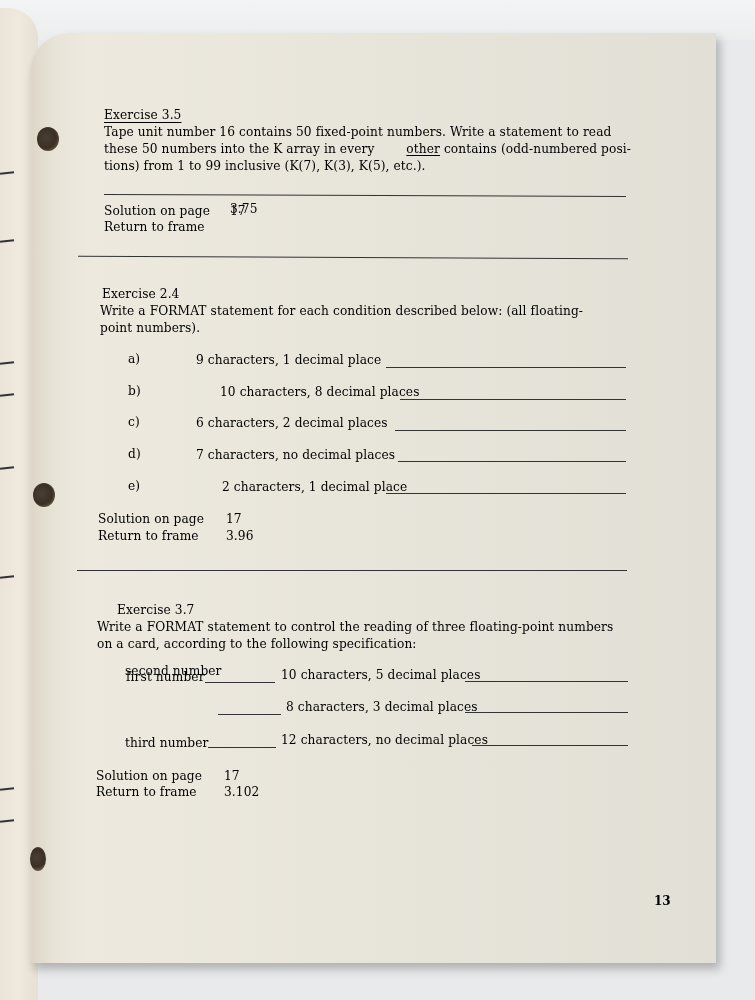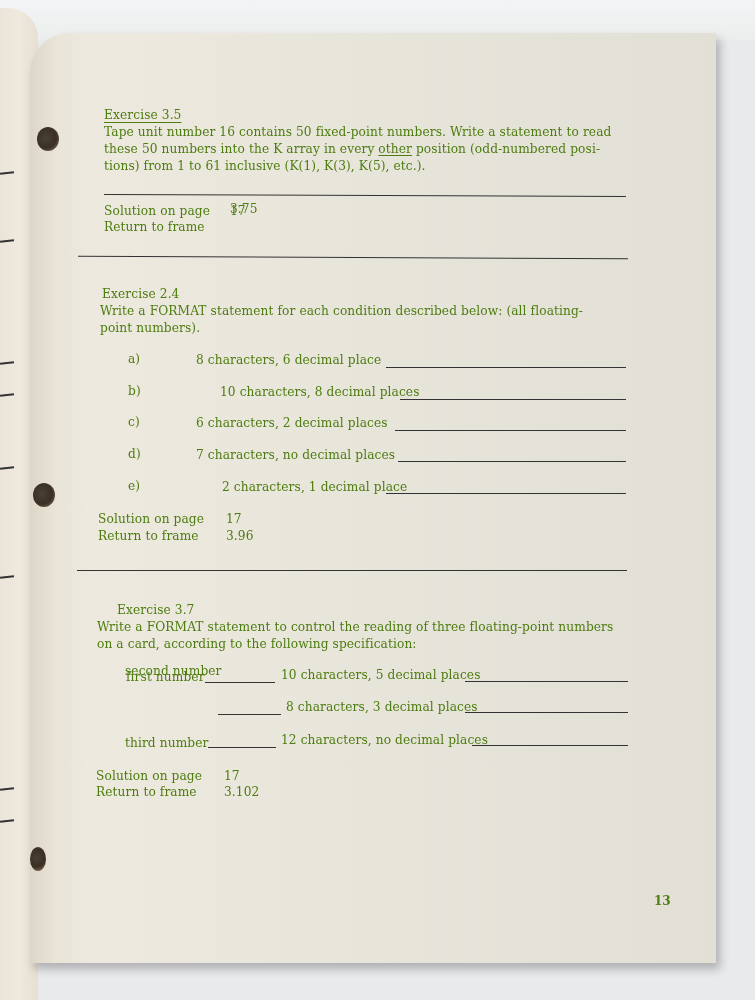--- a/index.html
+++ b/index.html
@@ -24,26 +24,26 @@
   .page {
     position: absolute; left: 30px; top: 33px; width: 686px; height: 930px;
     background: linear-gradient(90deg, #ddd6c8 0px, #e9e4d8 25px, #ede9de 60px, #e8e5db 300px, #e2e0d6 680px);
     border-top-left-radius: 40px;
     box-shadow: 4px 6px 10px rgba(0,0,0,0.25);
   }
   .hole {
     position: absolute; width: 22px; height: 24px; border-radius: 50%;
     background: radial-gradient(circle at 40% 45%, #4a3f33 0%, #3a2f24 55%, #6b5a45 80%, #b79f80 100%);
   }
-  .content { position: absolute; left: 0; top: 0; width: 603px; height: 1000px; color: #4d7c0f; text-decoration: underline; }
+  .content { position: absolute; left: 0; top: 0; width: 603px; height: 1000px; color: #000000; text-decoration: underline; }
   .t { position: absolute; font-size: 12.2px; white-space: nowrap; letter-spacing: 0.1px; }
   .ex-title.underlined { text-decoration: underline; text-underline-offset: 3px; }
   .rule { position: absolute; height: 1.4px; background: #333; }
   .blank { position: absolute; height: 1px; background: #333; }
-  .u { text-decoration: underline; text-underline-offset: 2px; }
+  .u { text-decoration: underline; text-underline-offset: 2px; margin-left: 28px; }
   .pageno { position: absolute; left: 654px; top: 894px; font-size: 12px; font-weight: bold; }
 </style>
 </head>
 <body>
 
 <div class="backdrop-top"></div>
 <div class="prev-page"></div>
 <div>
   <div class="tick" style="top:172px;"></div>
   <div class="tick" style="top:240px;"></div>
@@ -58,38 +58,38 @@
 <div class="page"></div>
 <div class="hole" style="left:37px; top:127px;"></div>
 <div class="hole" style="left:33px; top:483px;"></div>
 <div class="hole" style="left:30px; top:847px; width:16px;"></div>
 
 <div class="content">
 
   <section>
     <div class="t ex-title underlined" style="left:104px; top:108px;">Exercise 3.5</div>
     <div class="t" style="left:104px; top:125px;">Tape unit number 16 contains 50 fixed-point numbers.  Write a statement to read</div>
-    <div class="t" style="left:104px; top:142px;"><span>these 50 numbers into the K array in every </span><span class="u">other</span><span> position (odd-numbered posi-</span></div>
-    <div class="t" style="left:104px; top:159px;">tions) from 1 to 61 inclusive  (K(1),  K(3),  K(5),  etc.).</div>
+    <div class="t" style="left:104px; top:142px;"><span>these 50 numbers into the K array in every </span><span class="u">other</span><span> contains (odd-numbered posi-</span></div>
+    <div class="t" style="left:104px; top:159px;">tions) from 1 to 99 inclusive  (K(7),  K(3),  K(5),  etc.).</div>
     <div class="blank" style="left:104px; top:195px; width:522px; transform: rotate(0.2deg);"></div>
     <div class="t" style="left:104px; top:204px;">Solution on page</div>
     <div class="t" style="left:230px; top:204px;">17</div>
     <div class="t" style="left:104px; top:220px;">Return to frame</div>
     <div class="t" style="left:230px; top:202px;">3.75</div>
   </section>
 
   <div class="rule" style="left:78px; top:257px; width:550px; transform: rotate(0.25deg);"></div>
 
   <section>
     <div class="t" style="left:102px; top:287px;">Exercise 2.4</div>
     <div class="t" style="left:100px; top:304px;">Write a FORMAT statement for each condition described below:  (all floating-</div>
     <div class="t" style="left:100px; top:321px;text-align:center;">point numbers).</div>
 
     <div class="t" style="left:128px; top:352px;">a)</div>
-    <div class="t" style="left:196px; top:353px;">8 characters,  6 decimal place</div>
+    <div class="t" style="left:196px; top:353px;">9 characters,  1 decimal place</div>
     <div class="blank" style="left:386px; top:367px; width:240px;"></div>
 
     <div class="t" style="left:128px; top:384px;">b)</div>
     <div class="t" style="left:196px; top:385px;margin-left:24px;">10 characters,  8 decimal places</div>
     <div class="blank" style="left:400px; top:399px; width:226px;"></div>
 
     <div class="t" style="left:128px; top:415px;">c)</div>
     <div class="t" style="left:196px; top:416px;">6 characters,  2 decimal places</div>
     <div class="blank" style="left:395px; top:430px; width:231px;"></div>
 

